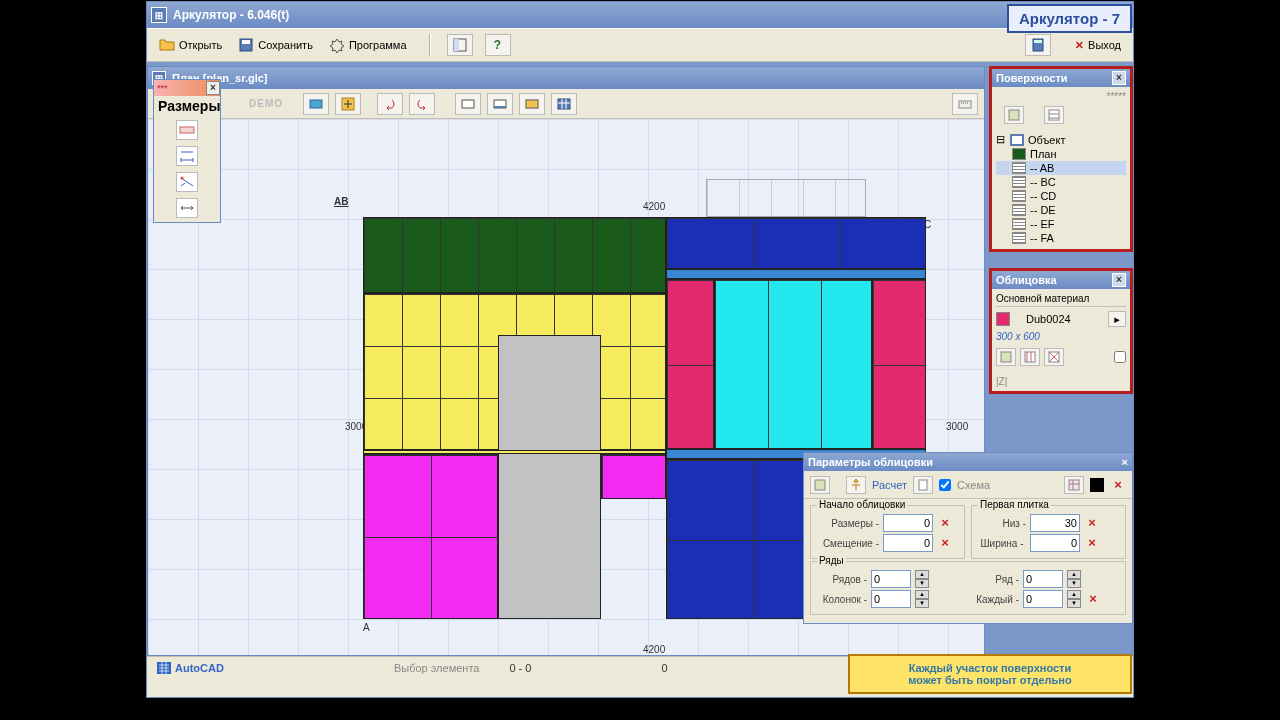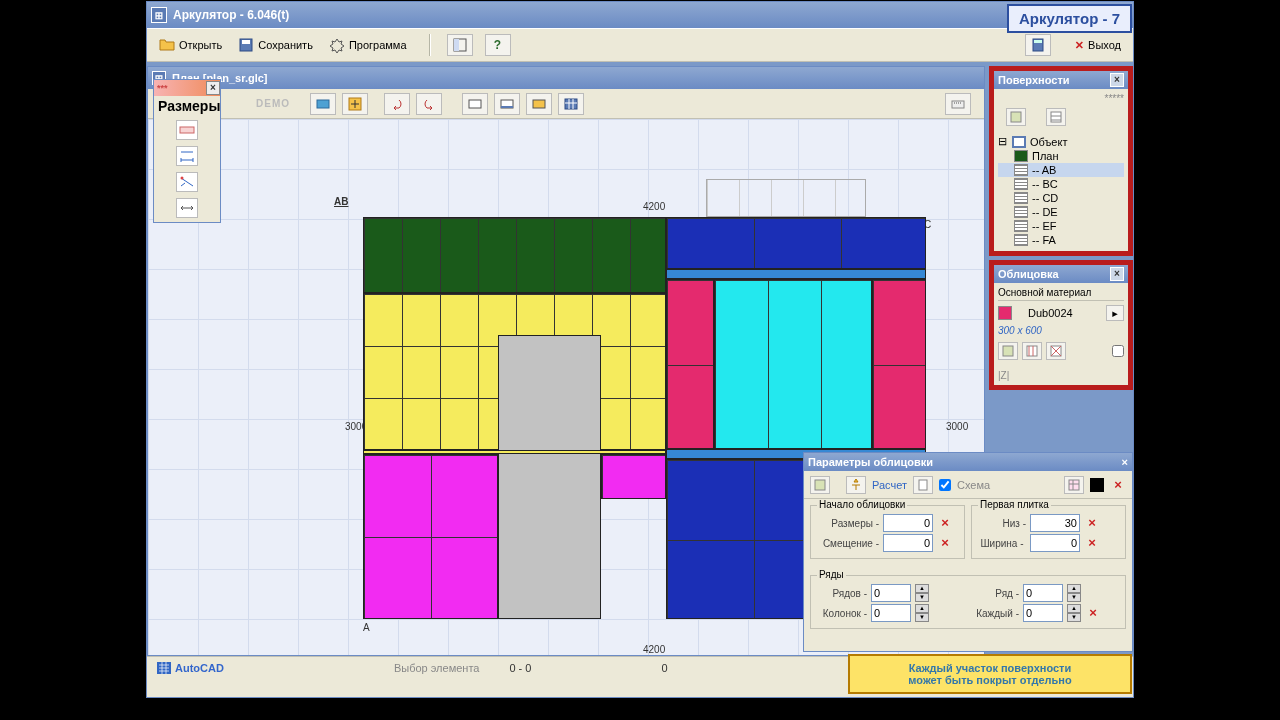--- a/index.html
+++ b/index.html
@@ -13,47 +13,47 @@
 .menubar { height: 20px; background: #ece9d8; display: flex; padding: 0 6px; align-items: center; font-size: 11px; color: #888; gap: 10px; }
 .menubar span { cursor: pointer; }
 .toolbar1 { height: 34px; background: #ece9d8; border-top: 1px solid #fff; border-bottom: 1px solid #c1c0b3; display: flex; align-items: center; padding: 0 6px; gap: 12px; }
 .tb-group { display: flex; gap: 4px; align-items: center; }
 .tb-btn { height: 22px; display: inline-flex; align-items: center; padding: 0 6px; font-size: 11px; gap: 4px; cursor: pointer; }
 .tb-sep { width: 2px; height: 22px; border-left: 1px solid #b5b5a5; border-right: 1px solid #fff; margin: 0 4px; }
 .tb-icon { width: 16px; height: 16px; }
 .mdi-area { position: relative; height: 594px; background: #7b99c8; }
 .child-window { position: absolute; left: 0; top: 4px; width: 838px; height: 590px; background: #ece9d8; border: 1px solid #6b8bc4; }
 .child-title { height: 22px; background: linear-gradient(#8ea8d1, #6b8bc4); display: flex; align-items: center; padding: 0 4px; color: #fff; font-size: 11px; font-weight: bold; }
-.child-toolbar { height: 30px; border-bottom: 1px solid #c1c0b3; display: flex; align-items: center; padding: 0 13px; gap: 6px; font-size: 10px; }
+.child-toolbar { height: 30px; border-bottom: 1px solid #c1c0b3; display: flex; align-items: center; padding: 0 6px; gap: 6px; font-size: 10px; }
 .icon-btn { width: 26px; height: 22px; border: 1px solid #bbb; background: #f4f3ee; display: inline-flex; align-items: center; justify-content: center; cursor: pointer; }
 .icon-btn svg { width: 14px; height: 14px; }
 .drawing-area { position: relative; width: 836px; height: 536px; background: #ebeff9; overflow: hidden; }
 .drawing-area::before { content: ''; position: absolute; inset: 0; background-image: linear-gradient(#d3dbed 1px, transparent 1px), linear-gradient(90deg, #d3dbed 1px, transparent 1px); background-size: 50px 50px; }
 .tile-region { position: absolute; border: 1px solid #222; background-image: linear-gradient(#333 1px, transparent 1px), linear-gradient(90deg, #333 1px, transparent 1px); }
 .dim-label { position: absolute; font-size: 10px; color: #333; text-align: center; }
 .sizes-panel { position: absolute; left: 5px; top: 12px; width: 68px; background: #ece9d8; border: 1px solid #6b8bc4; }
 .sizes-title { height: 16px; background: linear-gradient(90deg,#f7b3b3,#f08b5a); font-size: 9px; display: flex; align-items: center; padding-left: 3px; color: #c44; font-weight: bold; }
 .sizes-title .close-x { margin-left: auto; width: 14px; height: 14px; border: 1px solid #888; background: #eee; text-align: center; line-height: 12px; font-size: 10px; cursor: pointer; color: #333; }
 .sizes-label { font-size: 14px; font-weight: bold; padding: 2px 4px; }
 .sizes-body { padding: 4px; display: flex; flex-direction: column; gap: 6px; align-items: center; }
 .size-tool { width: 22px; height: 20px; border: 1px solid #bbb; background: #fff; cursor: pointer; display: flex; align-items: center; justify-content: center; }
 .right-panel { position: absolute; right: 0; top: 4px; width: 144px; }
-.panel { background: #ece9d8; border: 5px solid #b91c1c; margin-bottom: 4px; }
+.panel { background: #ece9d8; border: 3px solid #b91c1c; margin-bottom: 16px; }
 .panel-title { height: 18px; background: linear-gradient(#8ea8d1,#6b8bc4); color: #fff; font-size: 11px; font-weight: bold; display: flex; align-items: center; padding: 0 4px; }
 .panel-title .close-x { margin-left: auto; width: 14px; height: 14px; border: 1px solid #fff; background: #cdd8e8; text-align: center; line-height: 12px; font-size: 10px; cursor: pointer; color: #333; }
 .panel-body { padding: 4px; font-size: 11px; }
 .tree-row { display: flex; align-items: center; gap: 4px; padding: 1px 0; cursor: pointer; }
 .tree-indent { width: 12px; display: inline-block; }
 .tree-icon { width: 14px; height: 12px; border: 1px solid #888; }
 .sel-row { background: #c6d6ee; }
 .fl-dialog { position: absolute; right: 0; top: 390px; width: 330px; background: #ece9d8; border: 1px solid #6b8bc4; z-index: 10; }
 .fl-title { height: 18px; background: linear-gradient(#8ea8d1,#6b8bc4); color: #fff; font-size: 11px; font-weight: bold; display: flex; align-items: center; padding: 0 4px; }
 .fl-tools { height: 28px; border-bottom: 1px solid #c1c0b3; display: flex; align-items: center; padding: 0 6px; gap: 6px; font-size: 11px; }
 .fl-body { padding: 6px; font-size: 11px; }
-.fieldset { border: 1px solid #c1c0b3; padding: 6px 6px 4px 6px; margin-bottom: 16px; position: relative; }
+.fieldset { border: 1px solid #c1c0b3; padding: 6px 6px 4px 6px; margin-bottom: 2px; position: relative; }
 .fieldset-legend { position: absolute; top: -7px; left: 6px; background: #ece9d8; padding: 0 2px; font-size: 10px; }
 .field-row { display: flex; align-items: center; gap: 4px; margin: 2px 0; }
 .field-label { width: 62px; text-align: right; font-size: 10px; color: #444; }
 .num-input { width: 50px; height: 18px; border: 1px solid #7a99c4; background: #fff; text-align: right; padding: 0 2px; font-size: 11px; }
 .spin-input { width: 40px; height: 18px; border: 1px solid #7a99c4; background: #fff; text-align: left; padding: 0 2px; font-size: 11px; }
 .spin-btns { width: 14px; height: 18px; display: inline-flex; flex-direction: column; }
 .spin-btns div { flex: 1; border: 1px solid #888; background: #ddd; font-size: 6px; text-align: center; line-height: 7px; cursor: pointer; }
 .x-btn { width: 16px; height: 16px; color: #c22; font-weight: bold; text-align: center; cursor: pointer; font-size: 13px; }
 .statusbar { height: 22px; border-top: 1px solid #c1c0b3; display: flex; align-items: center; font-size: 11px; gap: 30px; padding: 0 10px; background: #ece9d8; }
 .brand-badge { position: absolute; right: 148px; top: 4px; background: #e9eefc; border: 2px solid #2c4f9f; color: #2c4f9f; font-weight: bold; font-size: 15px; padding: 4px 10px; z-index: 20; }

